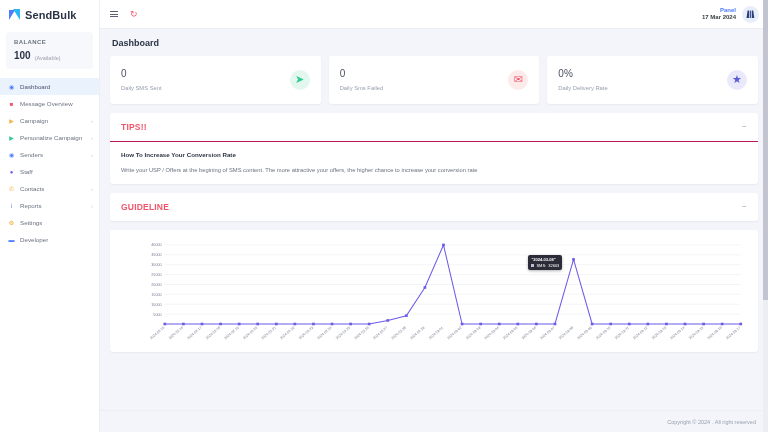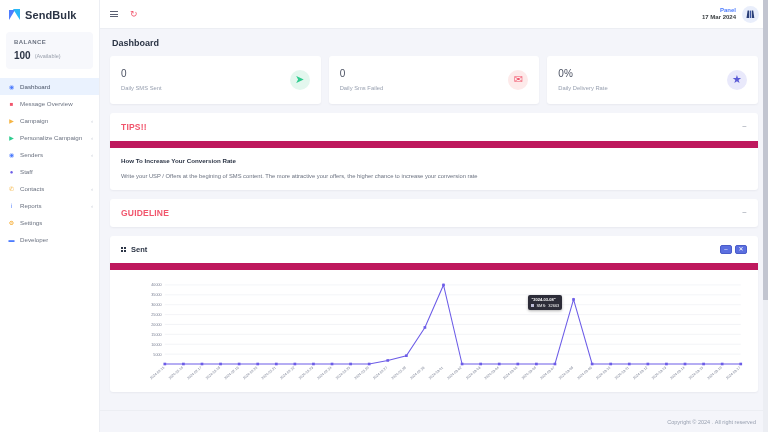--- a/index.html
+++ b/index.html
@@ -46,21 +46,21 @@
   }
   .balance-card {
     margin: 3px 6px 8px 6px;
     background: #f7f8fc;
     border-radius: 4px;
     padding: 7px 8px 8px 8px;
   }
   .balance-label {
     font-size: 6px; font-weight: bold; letter-spacing: .4px; color: #6b7280;
   }
-  .balance-row { margin-top: 5px; display: flex; align-items: center; gap: 4px; }
+  .balance-row { margin-top: 5px; display: flex; align-items: flex-end; gap: 4px; }
   .balance-value { font-size: 10px; font-weight: bold; color: #2b3445; }
   .balance-note { font-size: 5.5px; color: #9aa0ad; }
 
   .nav { display: flex; flex-direction: column; padding-top: 1px; }
   .nav-item {
     display: flex;
     align-items: center;
     gap: 5px;
     height: 17px;
     padding: 0 6px 0 8px;
@@ -141,21 +141,21 @@
   .card {
     background: #fff;
     border-radius: 3px;
     margin-top: 9px;
     box-shadow: 0 1px 2px rgba(16,24,40,.05);
   }
   .card-head {
     display: flex;
     align-items: center;
     padding: 9px 11px;
-    border-bottom: 7px solid #be185d;
+    border-bottom: 1px solid #be185d;
     min-height: 28px;
   }
   .card-head.no-border { border-bottom: none; gap: 44px; }
   .card-title-red {
     font-size: 8.5px; font-weight: bold; color: #f1556c; letter-spacing: .2px;
   }
   .card-title-dark {
     font-size: 7.5px; font-weight: bold; color: #2b3445;
     display: flex; align-items: center; gap: 4px;
   }
@@ -373,35 +373,20 @@
       </section>
 
       <section class="card">
         <div class="card-head no-border">
           <span class="card-title-red">GUIDELINE</span>
           <span class="collapse-btn">−</span>
         </div>
       </section>
 
       <section class="card">
-        <div class="card-head">
-          <span class="card-title-dark">
-            <span class="grid-ico">
-                <i></i>
-                <i></i>
-                <i></i>
-                <i></i>
-              </span>
-            <span>Sent</span>
-          </span>
-          <span class="chart-actions" id="chart-actions">
-              <span class="chart-btn">–</span>
-              <span class="chart-btn">✕</span>
-            </span>
-        </div>
         <div class="chart-wrap">
           <svg class="chart-svg" viewBox="0 0 600 112" preserveAspectRatio="none" id="chart-svg">
               <line x1="42" x2="594" y1="8.952380952380963" y2="8.952380952380963" class="grid-line"></line>
               <text x="39" y="10.352380952380964" text-anchor="end" class="tick-label">40000</text>
               <line x1="42" x2="594" y1="18.83333333333333" y2="18.83333333333333" class="grid-line"></line>
               <text x="39" y="20.233333333333327" text-anchor="end" class="tick-label">35000</text>
               <line x1="42" x2="594" y1="28.714285714285715" y2="28.714285714285715" class="grid-line"></line>
               <text x="39" y="30.114285714285714" text-anchor="end" class="tick-label">30000</text>
               <line x1="42" x2="594" y1="38.595238095238095" y2="38.595238095238095" class="grid-line"></line>
               <text x="39" y="39.99523809523809" text-anchor="end" class="tick-label">25000</text>

